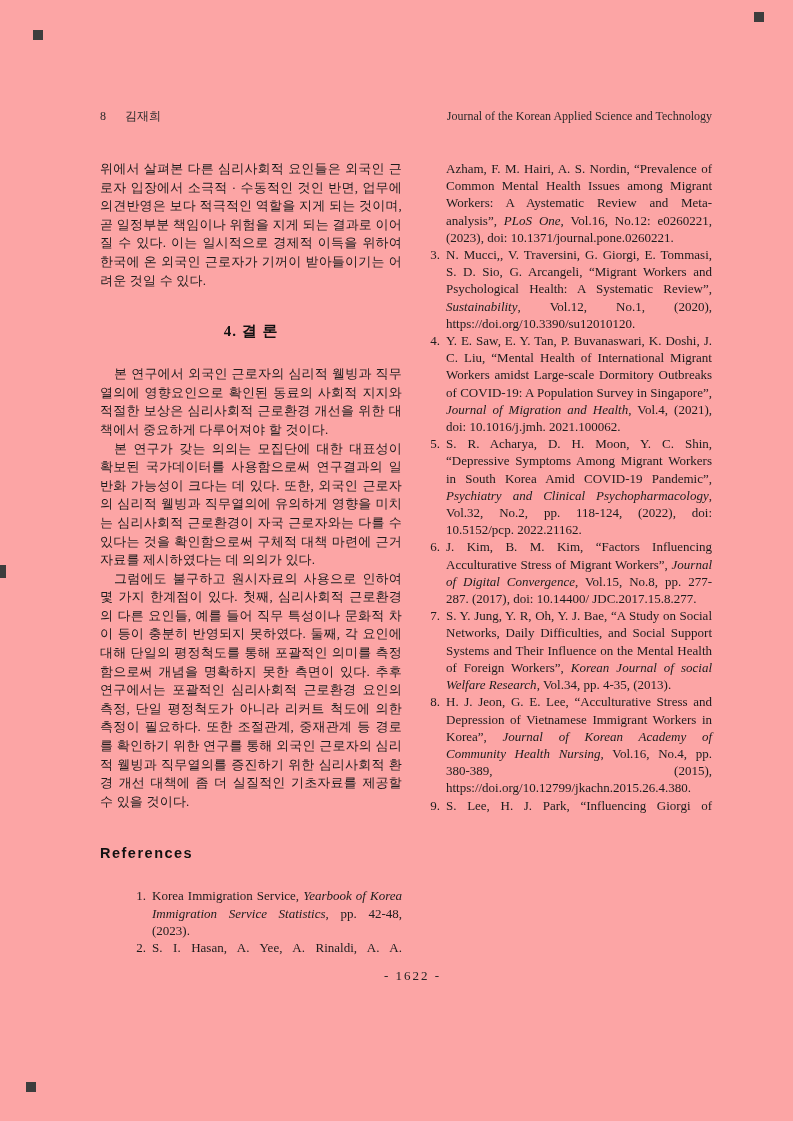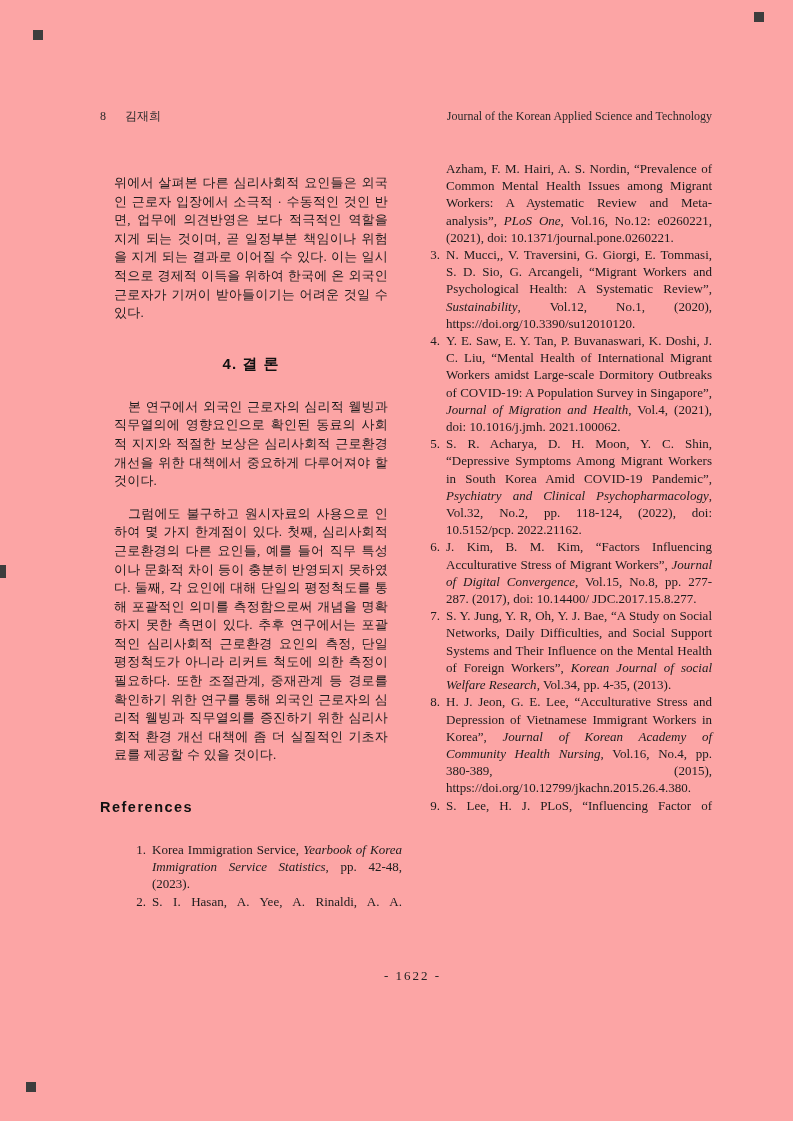--- a/index.html
+++ b/index.html
@@ -44,33 +44,33 @@
     left: 100px;
     top: 160px;
     width: 612px;
     display: flex;
     gap: 18px;
   }
   .col-left  { width: 302px; }
   .col-right { width: 292px; }
 
   .body-par {
-    margin: 14px;
+    margin: 0;
     font-size: 13px;
     line-height: 18.6px;
     text-align: justify;
     word-break: break-all;
     letter-spacing: 0.2px;
   }
   .body-par.indent { text-indent: 14px; }
 
   .section-heading {
     margin: 32px 0 24px 0;
     text-align: center;
-    font-family: Liberation Sans, sans-serif;
+    font-family: Liberation Serif, serif;
     font-size: 15px;
     font-weight: bold;
     letter-spacing: 1px;
     color: #111;
   }
   .references-heading {
     margin: 34px 0 26px 0;
     text-align: left;
     font-family: Liberation Sans, sans-serif;
     font-size: 14.5px;
@@ -130,40 +130,41 @@
     <div class="head-right">Journal of the Korean Applied Science and Technology</div>
   </header>
 
   <main class="columns">
 
     <section class="col col-left">
       <p class="body-par">위에서 살펴본 다른 심리사회적 요인들은 외국인 근로자 입장에서 소극적 · 수동적인 것인 반면, 업무에 의견반영은 보다 적극적인 역할을 지게 되는 것이며, 곧 일정부분 책임이나 위험을 지게 되는 결과로 이어질 수 있다. 이는 일시적으로 경제적 이득을 위하여 한국에 온 외국인 근로자가 기꺼이 받아들이기는 어려운 것일 수 있다.</p>
       <h2 class="section-heading">4. 결 론</h2>
       <div id="korean-paragraphs">
           <p class="body-par indent">본 연구에서 외국인 근로자의 심리적 웰빙과 직무열의에 영향요인으로 확인된 동료의 사회적 지지와 적절한 보상은 심리사회적 근로환경 개선을 위한 대책에서 중요하게 다루어져야 할 것이다.</p>
+          <p class="body-par indent">본 연구가 갖는 의의는 모집단에 대한 대표성이 확보된 국가데이터를 사용함으로써 연구결과의 일반화 가능성이 크다는 데 있다. 또한, 외국인 근로자의 심리적 웰빙과 직무열의에 유의하게 영향을 미치는 심리사회적 근로환경이 자국 근로자와는 다를 수 있다는 것을 확인함으로써 구체적 대책 마련에 근거자료를 제시하였다는 데 의의가 있다.</p>
           <p class="body-par indent">그럼에도 불구하고 원시자료의 사용으로 인하여 몇 가지 한계점이 있다. 첫째, 심리사회적 근로환경의 다른 요인들, 예를 들어 직무 특성이나 문화적 차이 등이 충분히 반영되지 못하였다. 둘째, 각 요인에 대해 단일의 평정척도를 통해 포괄적인 의미를 측정함으로써 개념을 명확하지 못한 측면이 있다. 추후 연구에서는 포괄적인 심리사회적 근로환경 요인의 측정, 단일 평정척도가 아니라 리커트 척도에 의한 측정이 필요하다. 또한 조절관계, 중재관계 등 경로를 확인하기 위한 연구를 통해 외국인 근로자의 심리적 웰빙과 직무열의를 증진하기 위한 심리사회적 환경 개선 대책에 좀 더 실질적인 기초자료를 제공할 수 있을 것이다.</p>
         </div>
       <h3 class="references-heading">References</h3>
       <div id="ref-list-left" class="ref-list">
           <div class="ref-item">
             <span class="ref-num">1.</span>
             <span class="ref-text"><span>Korea Immigration Service, </span><i>Yearbook of Korea Immigration Service Statistics</i><span>, pp. 42-48, (2023).</span></span>
           </div>
           <div class="ref-item justify-last">
             <span class="ref-num">2.</span>
             <span class="ref-text"><span>S. I. Hasan, A. Yee, A. Rinaldi, A. A.</span></span>
           </div>
         </div>
     </section>
 
     <section class="col col-right">
       <div id="ref-list-right" class="ref-list">
           <div class="ref-item">
             <span class="ref-num"></span>
-            <span class="ref-text"><span>Azham, F. M. Hairi, A. S. Nordin, “Prevalence of Common Mental Health Issues among Migrant Workers: A Aystematic Review and Meta-analysis”, </span><i>PLoS One</i><span>, Vol.16, No.12: e0260221, (2021), doi: 10.1371/journal.pone.0260221.</span></span>
+            <span class="ref-text"><span>Azham, F. M. Hairi, A. S. Nordin, “Prevalence of Common Mental Health Issues among Migrant Workers: A Aystematic Review and Meta-analysis”, </span><i>PLoS One</i><span>, Vol.16, No.12: e0260221, (2023), doi: 10.1371/journal.pone.0260221.</span></span>
           </div>
           <div class="ref-item">
             <span class="ref-num">3.</span>
             <span class="ref-text"><span>N. Mucci,, V. Traversini, G. Giorgi, E. Tommasi, S. D. Sio, G. Arcangeli, “Migrant Workers and Psychological Health: A Systematic Review”, </span><i>Sustainability</i><span>, Vol.12, No.1, (2020), https://doi.org/10.3390/su12010120.</span></span>
           </div>
           <div class="ref-item">
             <span class="ref-num">4.</span>
             <span class="ref-text"><span>Y. E. Saw, E. Y. Tan, P. Buvanaswari, K. Doshi, J. C. Liu, “Mental Health of International Migrant Workers amidst Large-scale Dormitory Outbreaks of COVID-19: A Population Survey in Singapore”, </span><i>Journal of Migration and Health</i><span>, Vol.4, (2021), doi: 10.1016/j.jmh. 2021.100062.</span></span>
           </div>
           <div class="ref-item">
@@ -177,21 +178,21 @@
           <div class="ref-item">
             <span class="ref-num">7.</span>
             <span class="ref-text"><span>S. Y. Jung, Y. R, Oh, Y. J. Bae, “A Study on Social Networks, Daily Difficulties, and Social Support Systems and Their Influence on the Mental Health of Foreign Workers”, </span><i>Korean Journal of social Welfare Research</i><span>, Vol.34, pp. 4-35, (2013).</span></span>
           </div>
           <div class="ref-item">
             <span class="ref-num">8.</span>
             <span class="ref-text"><span>H. J. Jeon, G. E. Lee, “Acculturative Stress and Depression of Vietnamese Immigrant Workers in Korea”, </span><i>Journal of Korean Academy of Community Health Nursing</i><span>, Vol.16, No.4, pp. 380-389, (2015), https://doi.org/10.12799/jkachn.2015.26.4.380.</span></span>
           </div>
           <div class="ref-item justify-last">
             <span class="ref-num">9.</span>
-            <span class="ref-text"><span>S. Lee, H. J. PLoS, “Influencing Factor of</span></span>
+            <span class="ref-text"><span>S. Lee, H. J. Park, “Influencing Giorgi of</span></span>
           </div>
         </div>
     </section>
 
   </main>
 
   <footer class="page-footer">
     <span>- 1622 -</span>
   </footer>
 

